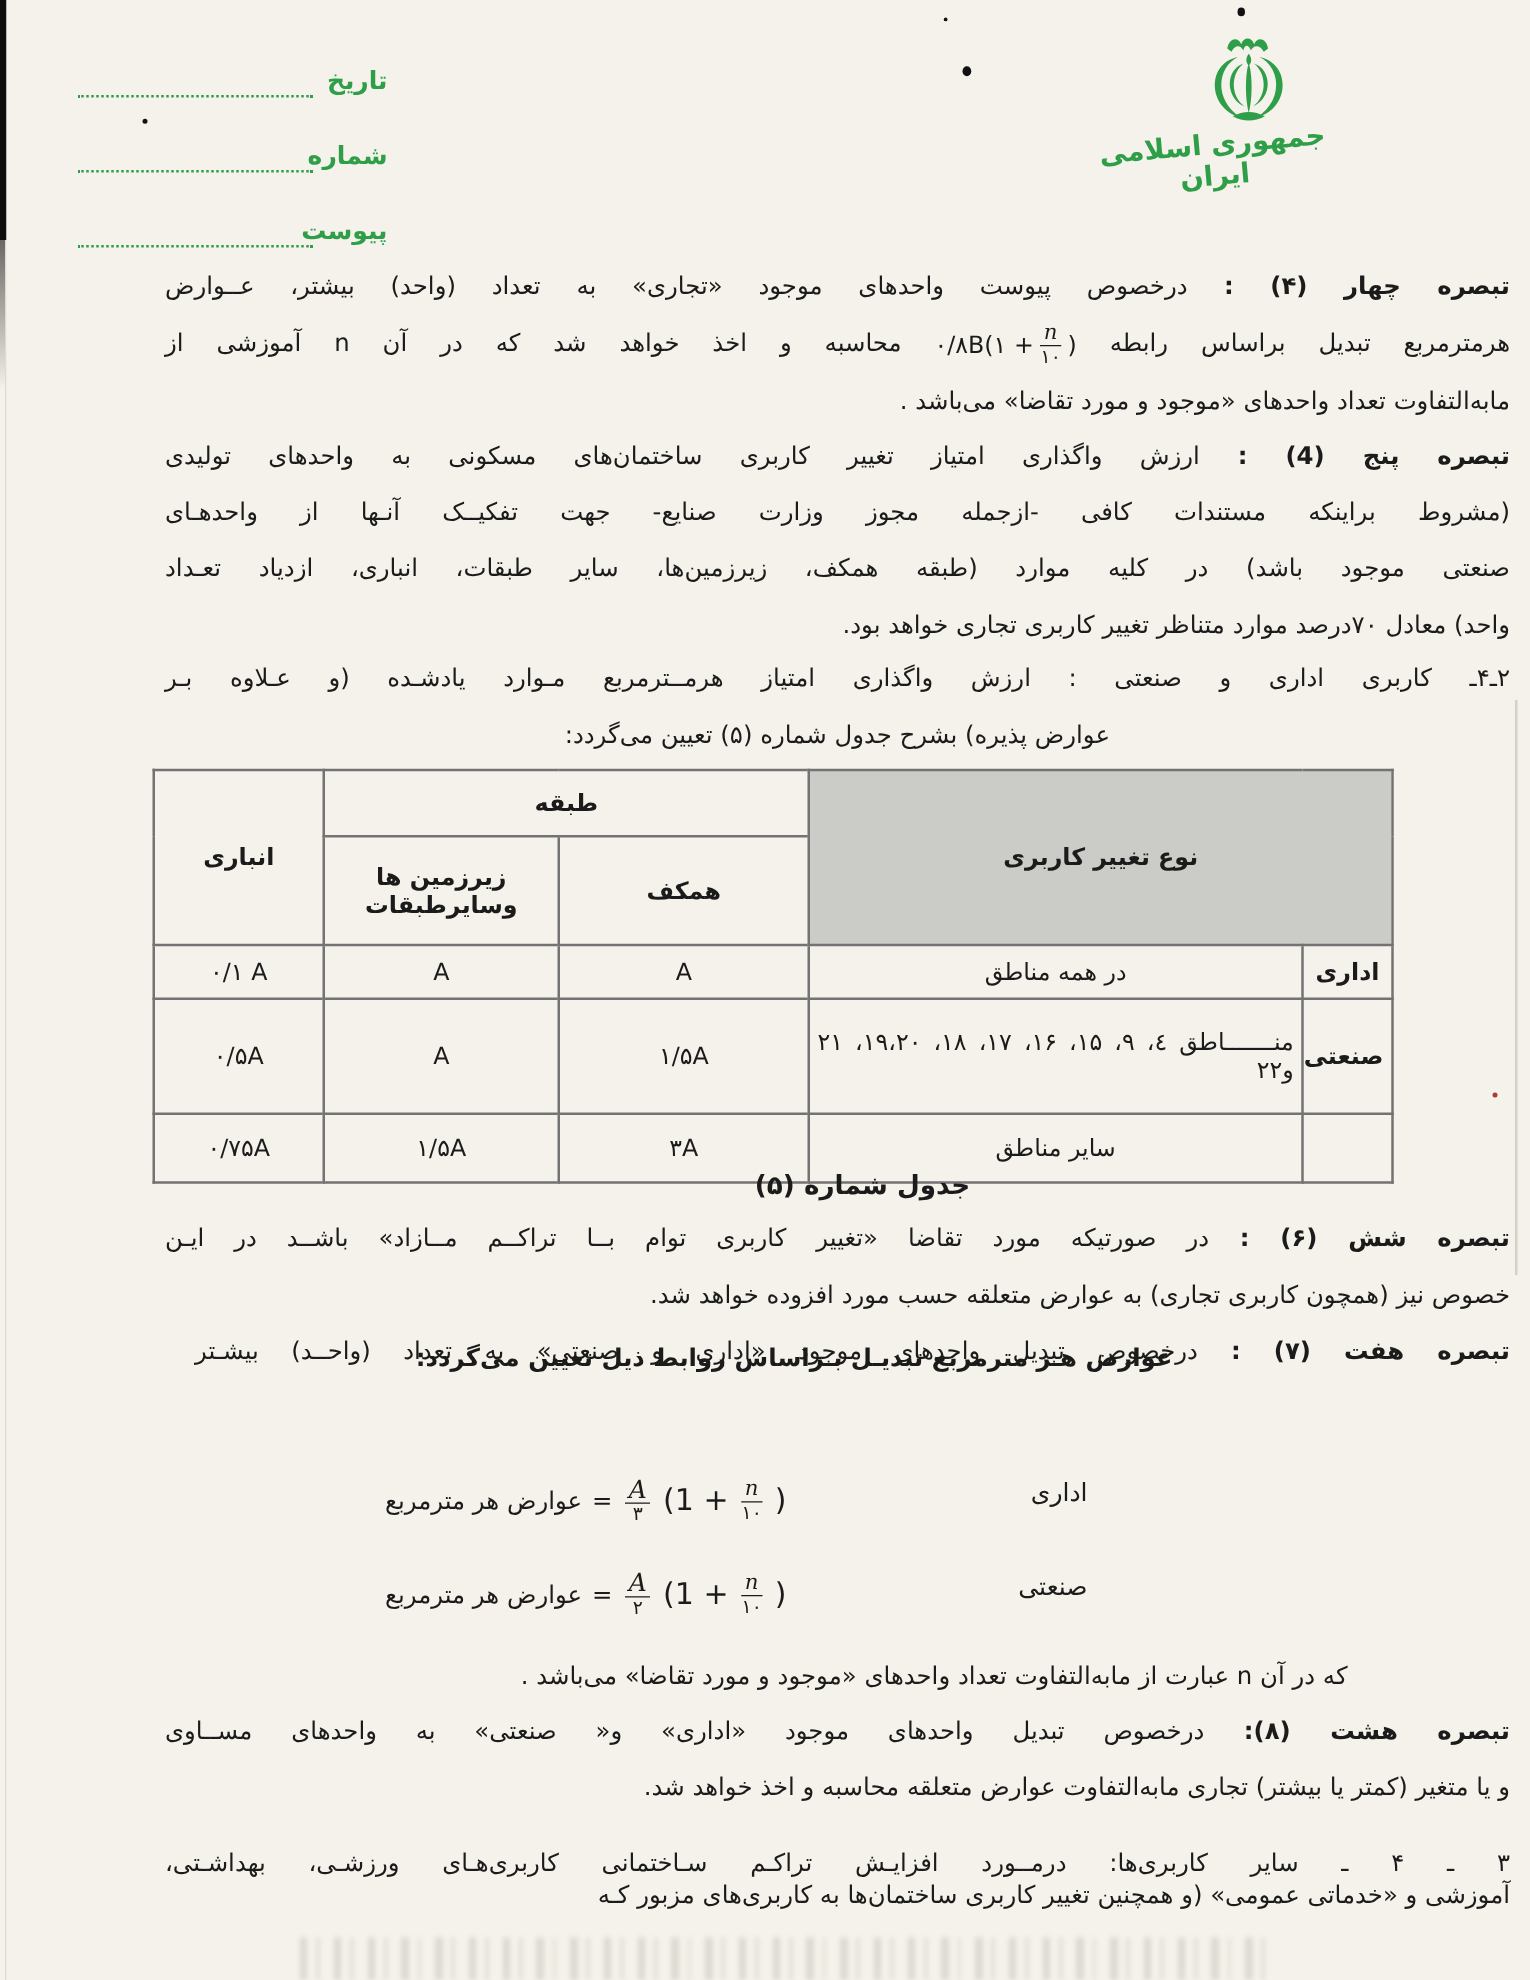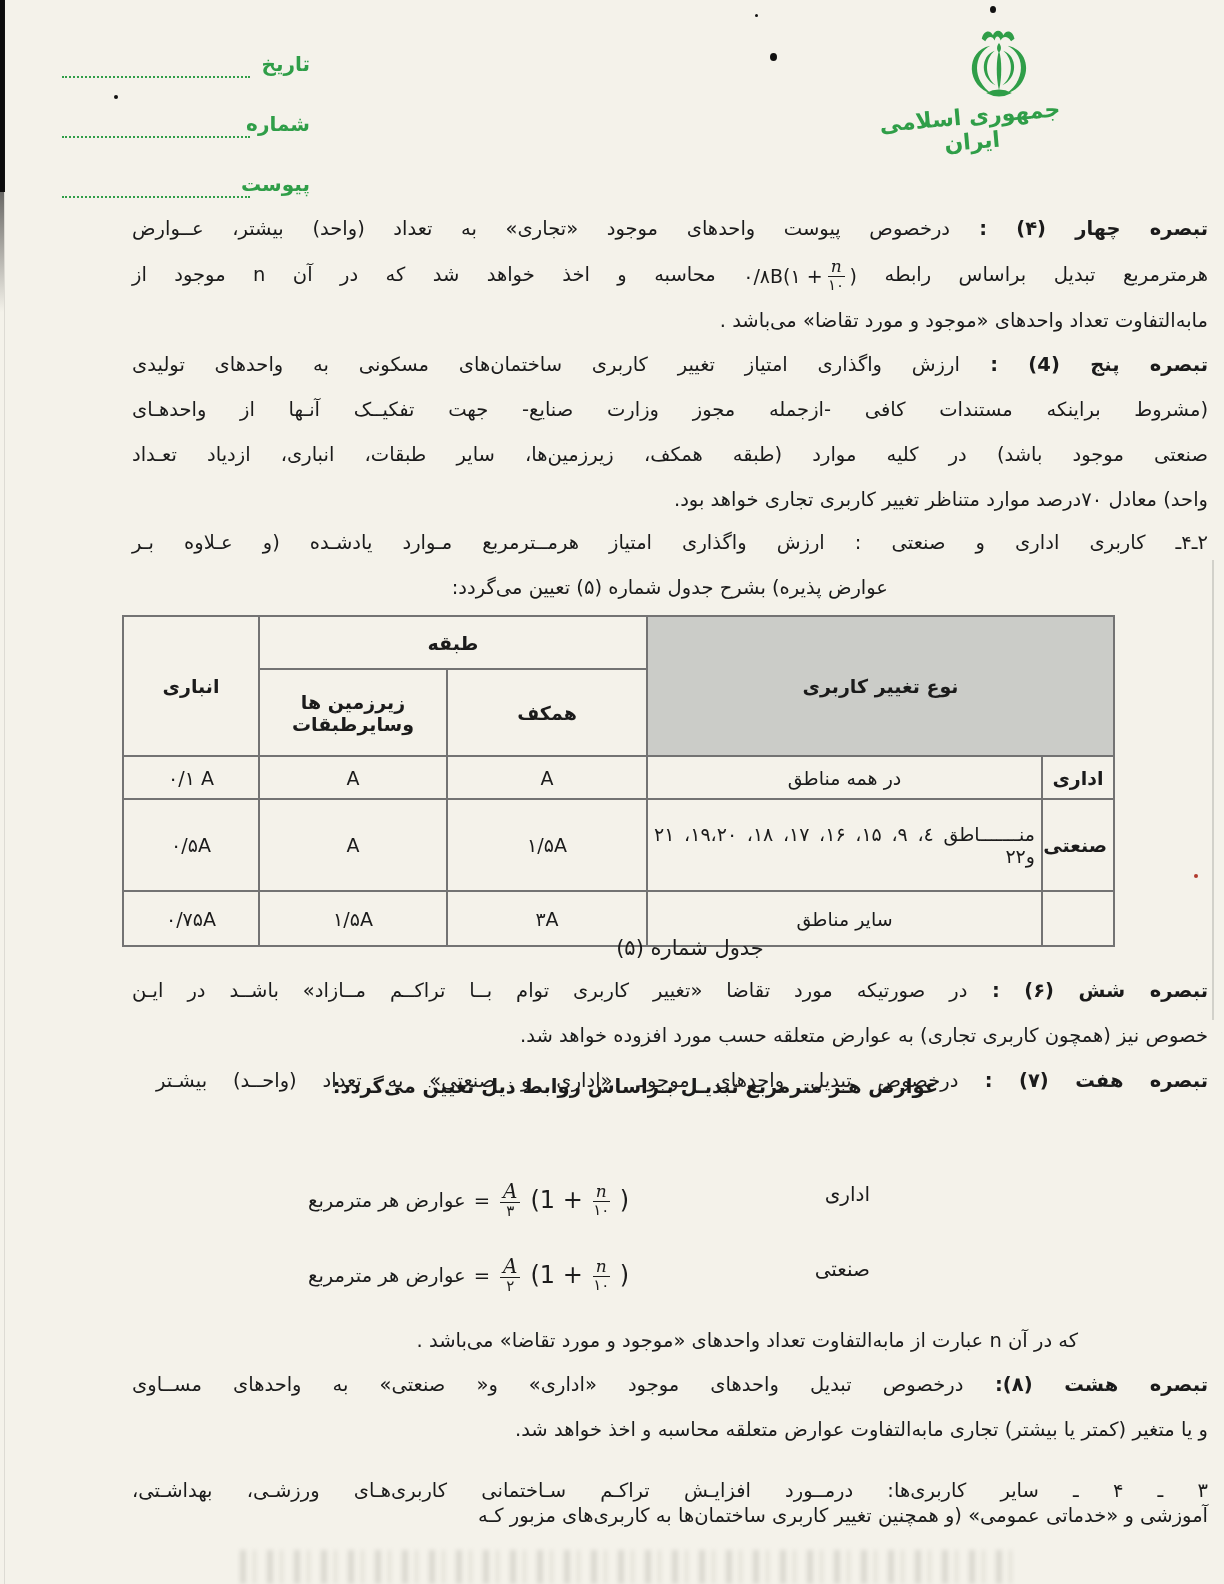--- a/index.html
+++ b/index.html
@@ -30,21 +30,21 @@
   #tbl{position:absolute;top:615px;left:122px;border-collapse:collapse;direction:rtl;
        table-layout:fixed;width:993px;}
   #tbl th,#tbl td{border:2px solid #737373;font-size:19px;text-align:center;vertical-align:middle;
                   padding:2px 6px;overflow:hidden;}
   #tbl th{font-weight:800;}
   th.graycell{background:#cbccc8;font-size:20px;}
   td.typecell{text-align:right;padding-right:14px;font-size:19px;}
   td.catcell{font-size:15px;font-weight:700;padding:0;}
   td.val{direction:ltr;font-size:19px;}
   #caption{position:absolute;top:936px;left:156px;right:0;text-align:center;
-           font-size:21px;font-weight:400;direction:rtl;}
+           font-size:21px;font-weight:700;direction:rtl;}
   
   .formula-row{position:absolute;left:0;right:0;height:64px;}
   .f-label{position:absolute;right:354px;top:14px;font-size:20px;direction:rtl;}
   .f-eq{position:absolute;left:308px;top:0;display:flex;direction:ltr;align-items:center;
         gap:8px;height:64px;font-size:19.5px;}
   .f-eq .rtlbit{direction:rtl;}
   .f-eq .coef .ft{font-size:20px;}
   .paren{font-size:24px;font-weight:400;}
   
   .speck{position:absolute;background:#111;border-radius:50%;}
@@ -106,21 +106,21 @@
 
   <div id="doc-lines">
       <div class="tline just" style="top: 210px;"><b>تبصره چهار (۴) : </b><span>درخصوص پیوست واحدهای موجود «تجاری» به تعداد (واحد) بیشتر، عــوارض</span></div>
       <div class="tline just" style="top: 256px;"><span>هرمترمربع تبدیل براساس رابطه </span><span class="imath">
           <span>۰/۸B(۱ + </span>
           <span class="frac">
             <span class="ft">n</span>
             <span class="fb">۱۰</span>
           </span>
           <span>)</span>
-        </span><span> محاسبه و اخذ خواهد شد که در آن n موجود از</span></div>
+        </span><span> محاسبه و اخذ خواهد شد که در آن n آموزشی از</span></div>
       <div class="tline endline" style="top: 302px;"><span>مابه‌التفاوت تعداد واحدهای «موجود و مورد تقاضا» می‌باشد .</span></div>
       <div class="tline just" style="top: 346px;"><b>تبصره پنج (4) : </b><span>ارزش واگذاری امتیاز تغییر کاربری ساختمان‌های مسکونی به واحدهای تولیدی</span></div>
       <div class="tline just" style="top: 391px;"><span>(مشروط براینکه مستندات کافی -ازجمله مجوز وزارت صنایع- جهت تفکیــک آنـها از واحدهـای</span></div>
       <div class="tline just" style="top: 436px;"><span>صنعتی موجود باشد) در کلیه موارد (طبقه همکف، زیرزمین‌ها، سایر طبقات، انباری، ازدیاد تعـداد</span></div>
       <div class="tline endline" style="top: 481px;"><span>واحد) معادل ۷۰درصد موارد متناظر تغییر کاربری تجاری خواهد بود.</span></div>
       <div class="tline just" style="top: 524px;"><span>۲ـ۴ـ کاربری اداری و صنعتی : ارزش واگذاری امتیاز هرمــترمربع مـوارد یادشـده (و عـلاوه بـر</span></div>
       <div class="tline endline" style="top: 569px; right: 336px;"><span>عوارض پذیره) بشرح جدول شماره (۵) تعیین می‌گردد:</span></div>
       <div class="tline just" style="top: 972px;"><b>تبصره شش (۶) : </b><span>در صورتیکه مورد تقاضا «تغییر کاربری توام بــا تراکــم مــازاد» باشــد در ایـن</span></div>
       <div class="tline endline" style="top: 1017px;"><span>خصوص نیز (همچون کاربری تجاری) به عوارض متعلقه حسب مورد افزوده خواهد شد.</span></div>
       <div class="tline just" style="top: 1062px; margin-left: 24px;"><b>تبصره هفت (۷) : </b><span>درخصوص تبدیل واحدهای موجود «اداری و صنعتی» به تعداد (واحــد) بیشـتر</span></div>

